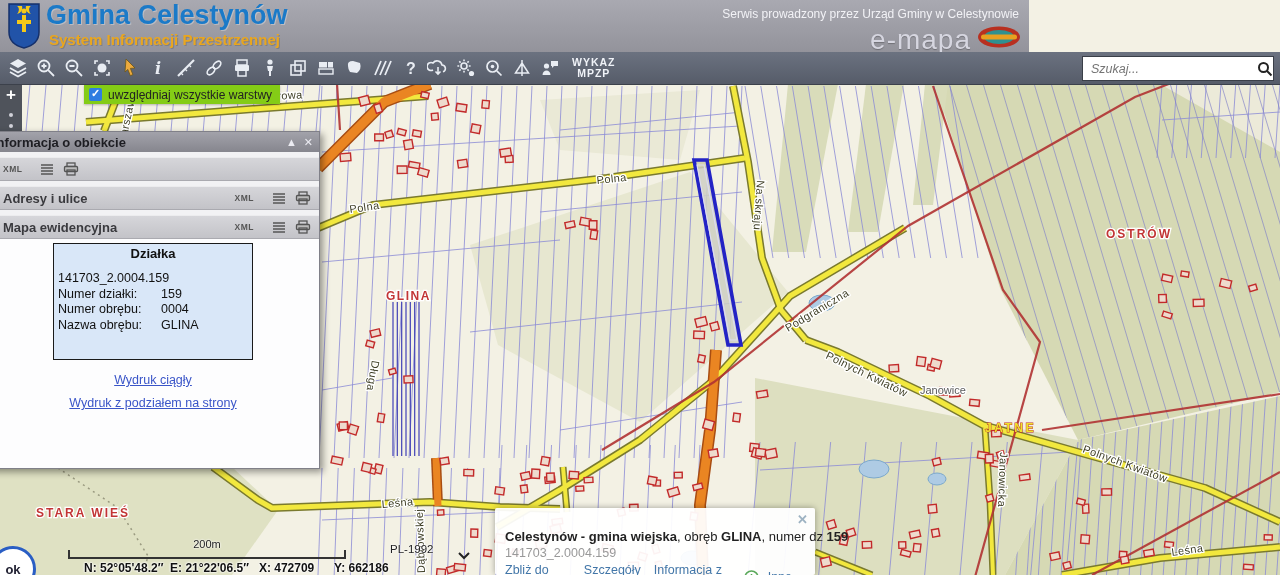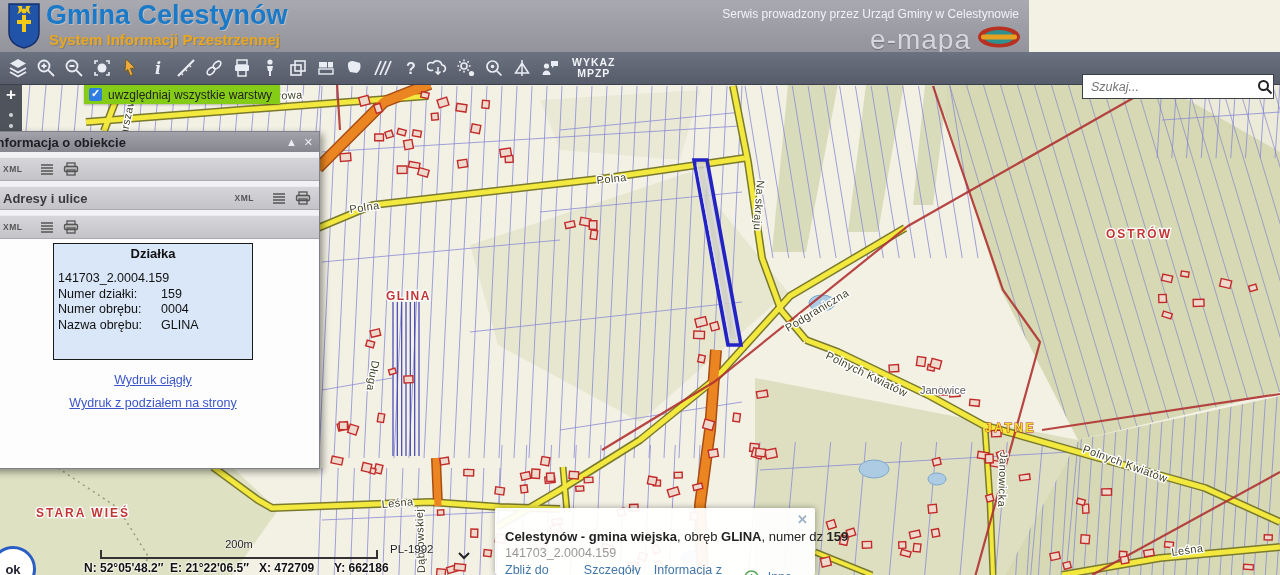--- a/index.html
+++ b/index.html
@@ -10,21 +10,21 @@
   #h-title{position:absolute;left:46px;top:0px;font-size:27px;font-weight:bold;color:#1b7ac8;text-shadow:1px 1px 0 rgba(255,255,255,.3);}
   #h-sub{position:absolute;left:49px;top:31px;font-size:15px;font-weight:bold;color:#e9a61f;text-shadow:1px 1px 0 rgba(90,90,90,.35);}
   #h-note{position:absolute;right:10px;top:7px;font-size:12px;color:#f2f2f6;}
   #h-brand{position:absolute;right:58px;top:24px;font-size:28px;color:#d6d6e0;letter-spacing:1px;text-shadow:0 1px 1px rgba(0,0,0,.25);margin-left:24px;}
   #h-globe{position:absolute;right:8px;top:26px;}
   
   #toolbar{position:absolute;left:0;top:52px;width:1280px;height:32px;background:linear-gradient(#6b7280,#565c69);border-bottom:1px solid #3c414b;z-index:6;display:flex;align-items:center;}
   #toolbar-icons{display:flex;align-items:center;padding-left:4px;}
   .tb-ic{width:26px;height:26px;display:flex;align-items:center;justify-content:center;cursor:pointer;margin:0 1px;}
   #wykaz{margin-left:8px;color:#f0f3f8;font-size:10.5px;font-weight:bold;letter-spacing:1px;line-height:11px;text-align:center;cursor:pointer;}
-  #searchbox{position:absolute;right:6px;top:4px;width:190px;height:23px;background:#fff;border:1px solid #3a3f48;display:flex;align-items:center;margin-top:18px;}
+  #searchbox{position:absolute;right:6px;top:4px;width:190px;height:23px;background:#fff;border:1px solid #3a3f48;display:flex;align-items:center;}
   #searchbox input{flex:1;border:none;outline:none;font-style:italic;font-size:12.5px;color:#555;padding-left:8px;font-family:"Liberation Sans",sans-serif;background:transparent;}
   #search-btn{width:24px;height:23px;display:flex;align-items:center;justify-content:center;cursor:pointer;}
   
   #map{position:absolute;left:0;top:84px;width:1280px;height:491px;z-index:1;}
   .ml-street{font:11px "Liberation Sans",sans-serif;fill:#3f3f26;paint-order:stroke;stroke:#ffffff;stroke-width:2.6px;letter-spacing:.4px;}
   .ml-place{font:700 12px "Liberation Sans",sans-serif;fill:#c23535;paint-order:stroke;stroke:#fff;stroke-width:2.6px;}
   .ml-jatne{font:700 12px "Liberation Sans",sans-serif;fill:#efe22a;paint-order:stroke;stroke:#c03030;stroke-width:1px;}
   .ml-gray{font:11px "Liberation Sans",sans-serif;fill:#5a5a5a;paint-order:stroke;stroke:#fff;stroke-width:2.4px;}
   
   #zoomctrl{position:absolute;left:0;top:84px;width:22px;height:64px;background:rgba(56,60,72,.88);z-index:2;color:#fff;text-align:center;}
@@ -58,21 +58,21 @@
   #pp-sub{font-size:12px;color:#777;}
   #pp-line{font-size:13px;color:#222;margin-top:16px;white-space:nowrap;}
   #pp-line b{font-weight:bold;}
   #pp-id{font-size:12.5px;color:#999;margin-top:2px;}
   #pp-links{font-size:12.5px;color:#4276a8;margin-top:3px;display:flex;align-items:center;}
   #pp-links span.lnk{margin-right:13px;cursor:pointer;}
   #pp-plus{margin-right:9px;cursor:pointer;display:flex;}
   #pp-close{position:absolute;right:7px;top:4px;color:#9db2c2;font-size:13px;font-weight:bold;cursor:pointer;}
   
   #ok-badge{position:absolute;left:-10px;top:546px;width:40px;height:40px;border-radius:50%;background:#fff;border:3px solid #2a5ec4;z-index:5;display:flex;align-items:center;justify-content:center;font-size:13px;font-weight:bold;color:#223;}
-  #scalebar{position:absolute;left:100px;top:538px;width:278px;z-index:3;}
+  #scalebar{position:absolute;left:68px;top:538px;width:278px;z-index:3;}
   #scale-label{text-align:center;font-size:11px;color:#222;text-shadow:0 0 2px #fff,0 0 2px #fff;}
   #scale-line{height:7px;border-left:2px solid #333;border-right:2px solid #333;border-bottom:2px solid #333;}
   #crs{position:absolute;left:390px;top:543px;font-size:11.5px;color:#222;z-index:3;text-shadow:0 0 2px #fff,0 0 2px #fff;}
   #crs-chev{position:absolute;left:458px;top:546px;z-index:3;cursor:pointer;}
   #coords{position:absolute;left:84px;top:561px;font-size:12px;font-weight:bold;color:#111;z-index:3;white-space:pre;text-shadow:0 0 2px #fff,0 0 2px #fff,0 0 3px #fff;}
 </style>
 </head>
 <body>
 
 <div id="app">
@@ -720,20 +720,21 @@
           <svg width="16" height="14" viewBox="0 0 16 14">
             <g fill="none" stroke="#555" stroke-width="1.3">
               <rect x="4" y="1" width="8" height="3.5"></rect>
               <rect x="1.5" y="4.5" width="13" height="5" rx="1" fill="#bbb"></rect>
               <rect x="4" y="8" width="8" height="5"></rect>
             </g>
           </svg>
         </div>
     </div>
     <div class="p-row">
+      <div class="lbl">Mapa ewidencyjna</div>
       <div class="xml">XML</div>
       <div class="p-ic">
           <svg width="14" height="13" viewBox="0 0 14 13">
             <g stroke="#555" stroke-width="1.4">
               <path d="M1 2h12M1 5h12M1 8h12M1 11h12"></path>
             </g>
           </svg>
         </div>
       <div class="p-ic">
           <svg width="16" height="14" viewBox="0 0 16 14">

